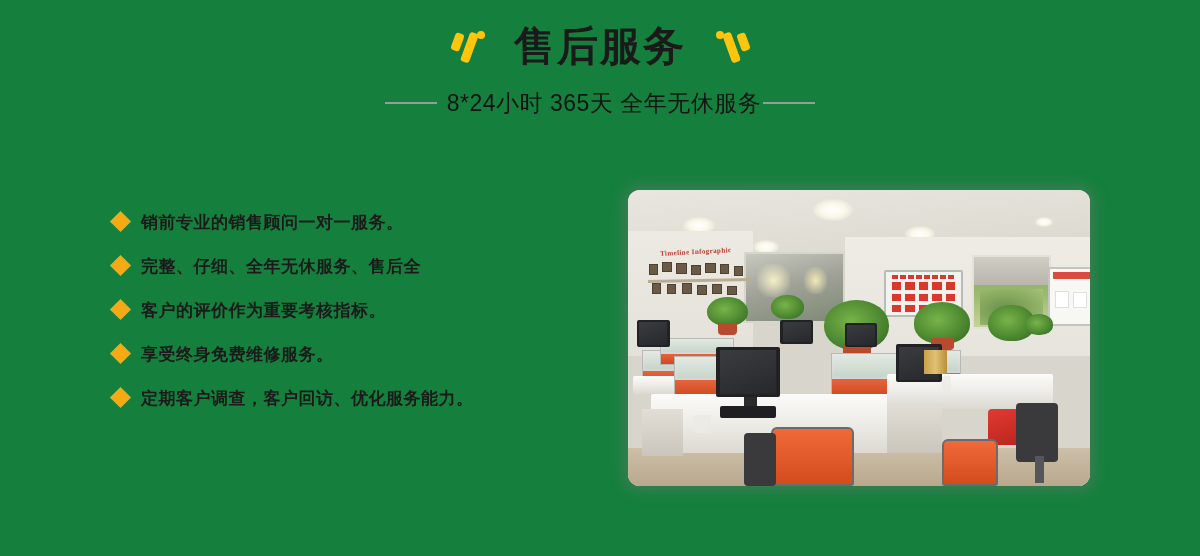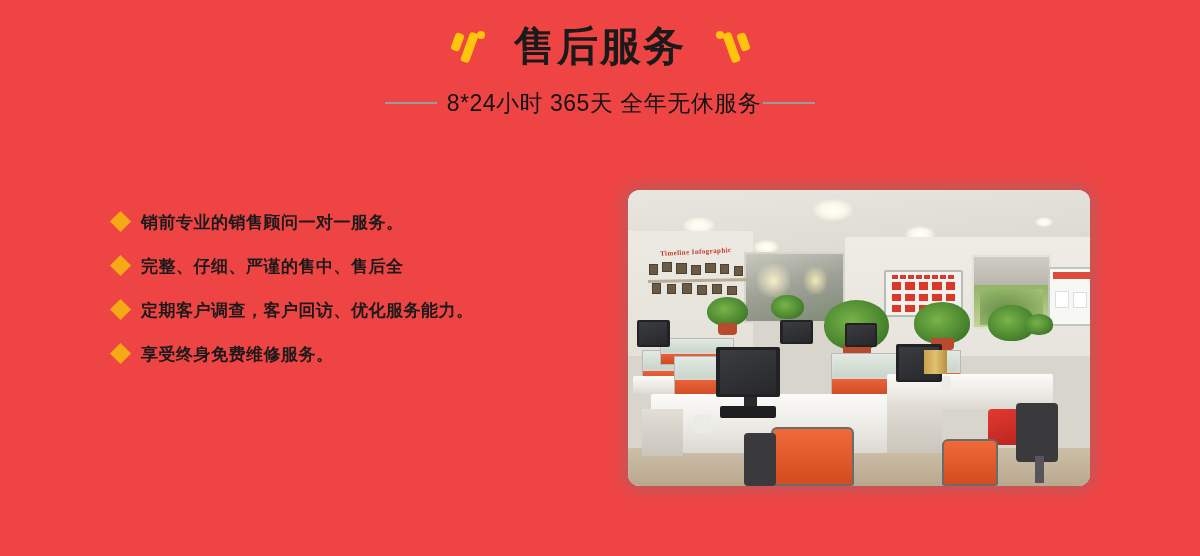--- a/index.html
+++ b/index.html
@@ -9,21 +9,21 @@
     height: 556px;
     background: #ffffff;
     font-family: "Liberation Sans", "DejaVu Sans", sans-serif;
     overflow: hidden;
   }
 
   .page {
     position: relative;
     width: 1200px;
     height: 556px;
-    background: #ef4444;
+    background: #15803d;
   }
 
   
   .header {
     position: absolute;
     top: 0;
     left: 0;
     width: 1200px;
     height: 140px;
   }
@@ -522,32 +522,36 @@
 
   <div class="bullets">
 
     <div class="bullet-item">
       <span class="diamond"></span>
       <span class="bullet-text">销前专业的销售顾问一对一服务。</span>
     </div>
 
     <div class="bullet-item">
       <span class="diamond"></span>
-      <span class="bullet-text">完整、仔细、严谨的售中、售后全</span>
+      <span class="bullet-text">完整、仔细、全年无休服务、售后全</span>
     </div>
 
+    <div class="bullet-item">
+      <span class="diamond"></span>
+      <span class="bullet-text">客户的评价作为重要考核指标。</span>
+    </div>
+
+    <div class="bullet-item">
+      <span class="diamond"></span>
+      <span class="bullet-text">享受终身免费维修服务。</span>
+    </div>
 
     <div class="bullet-item">
       <span class="diamond"></span>
       <span class="bullet-text">定期客户调查，客户回访、优化服务能力。</span>
-    </div>
-
-    <div class="bullet-item">
-      <span class="diamond"></span>
-      <span class="bullet-text">享受终身免费维修服务。</span>
     </div>
 
   </div>
 
   <div class="photo-wrap">
     <div class="photo">
 
       <div class="ceiling"></div>
       <div class="downlight dl1"></div>
       <div class="downlight dl2"></div>

